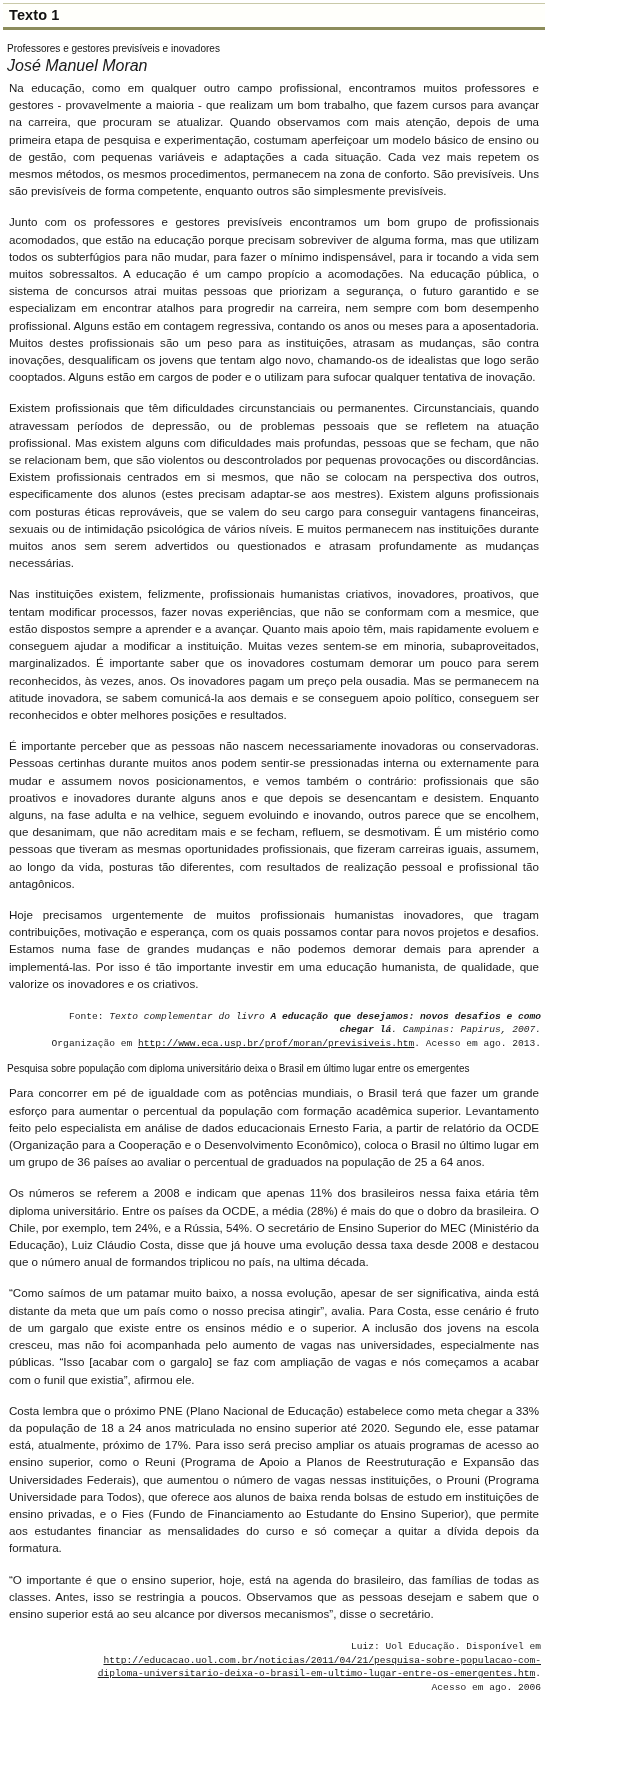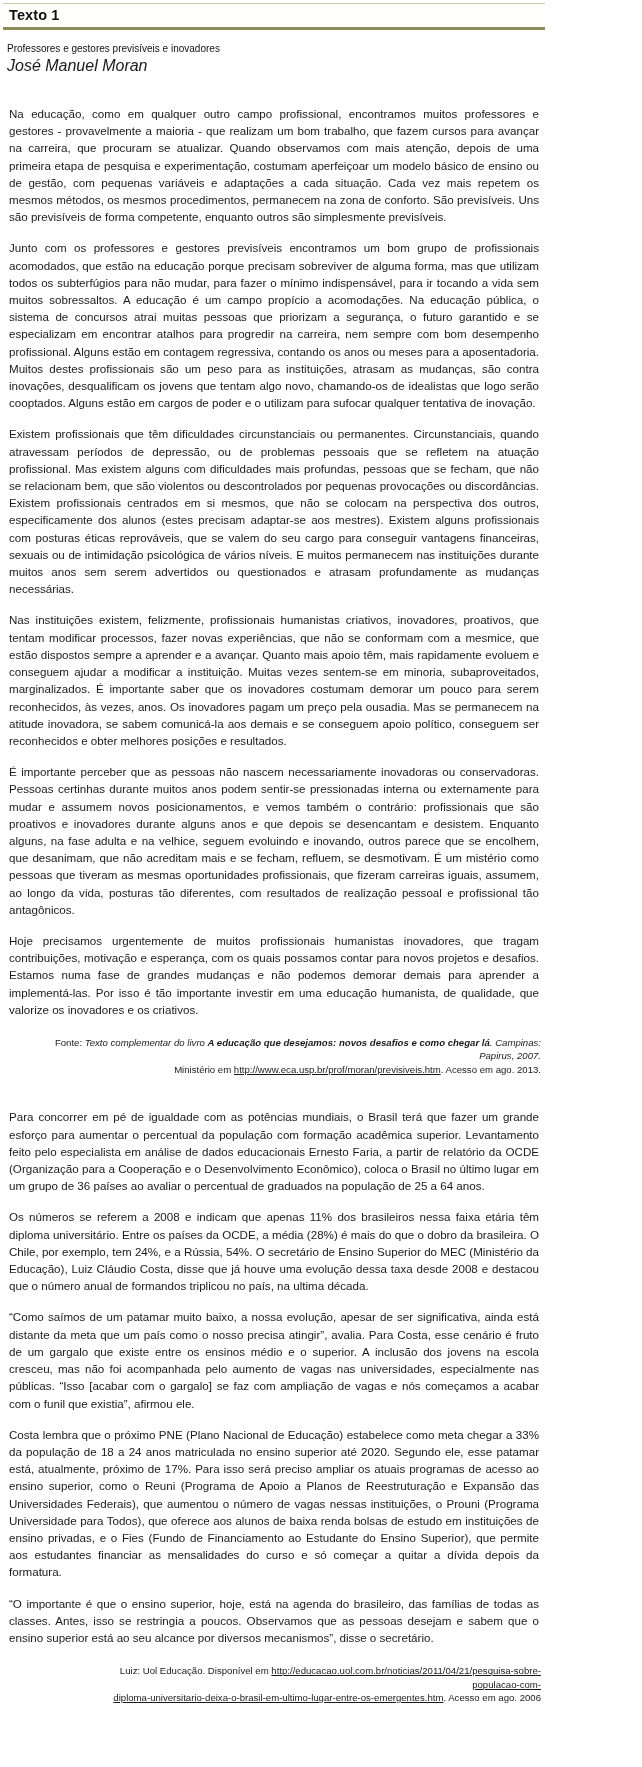--- a/index.html
+++ b/index.html
@@ -62,31 +62,32 @@
   p.para {
     font-size: 11.6px;
     line-height: 17.2px;
     text-align: justify;
     text-justify: inter-word;
     margin: 14px 0 0 0;
     color: #1a1a1a;
     hyphens: none;
   }
   p.para.first {
-    margin-top: 32px;
+    margin-top: 6px;
   }
 
   
   .source {
     font-size: 9.6px;
     line-height: 13.5px;
     text-align: right;
     margin: 18px 0 6px 0;
     padding: 0 4px 0 40px;
     color: #1a1a1a;
+    font-family: Liberation Mono, monospace;
   }
   .source .lbl { font-style: normal; }
   .source .it { font-style: italic; }
   .source .bi { font-style: italic; font-weight: bold; }
   .source .lnk {
     text-decoration: underline;
     color: #1a1a1a;
   }
   .source-2 {
     padding-left: 70px;
@@ -108,24 +109,25 @@
     <p class="para first">Na educação, como em qualquer outro campo profissional, encontramos muitos professores e gestores - provavelmente a maioria - que realizam um bom trabalho, que fazem cursos para avançar na carreira, que procuram se atualizar. Quando observamos com mais atenção, depois de uma primeira etapa de pesquisa e experimentação, costumam aperfeiçoar um modelo básico de ensino ou de gestão, com pequenas variáveis e adaptações a cada situação. Cada vez mais repetem os mesmos métodos, os mesmos procedimentos, permanecem na zona de conforto. São previsíveis. Uns são previsíveis de forma competente, enquanto outros são simplesmente previsíveis.</p>
     <p class="para">Junto com os professores e gestores previsíveis encontramos um bom grupo de profissionais acomodados, que estão na educação porque precisam sobreviver de alguma forma, mas que utilizam todos os subterfúgios para não mudar, para fazer o mínimo indispensável, para ir tocando a vida sem muitos sobressaltos. A educação é um campo propício a acomodações. Na educação pública, o sistema de concursos atrai muitas pessoas que priorizam a segurança, o futuro garantido e se especializam em encontrar atalhos para progredir na carreira, nem sempre com bom desempenho profissional. Alguns estão em contagem regressiva, contando os anos ou meses para a aposentadoria. Muitos destes profissionais são um peso para as instituições, atrasam as mudanças, são contra inovações, desqualificam os jovens que tentam algo novo, chamando-os de idealistas que logo serão cooptados. Alguns estão em cargos de poder e o utilizam para sufocar qualquer tentativa de inovação.</p>
     <p class="para">Existem profissionais que têm dificuldades circunstanciais ou permanentes. Circunstanciais, quando atravessam períodos de depressão, ou de problemas pessoais que se refletem na atuação profissional. Mas existem alguns com dificuldades mais profundas, pessoas que se fecham, que não se relacionam bem, que são violentos ou descontrolados por pequenas provocações ou discordâncias. Existem profissionais centrados em si mesmos, que não se colocam na perspectiva dos outros, especificamente dos alunos (estes precisam adaptar-se aos mestres). Existem alguns profissionais com posturas éticas reprováveis, que se valem do seu cargo para conseguir vantagens financeiras, sexuais ou de intimidação psicológica de vários níveis. E muitos permanecem nas instituições durante muitos anos sem serem advertidos ou questionados e atrasam profundamente as mudanças necessárias.</p>
     <p class="para">Nas instituições existem, felizmente, profissionais humanistas criativos, inovadores, proativos, que tentam modificar processos, fazer novas experiências, que não se conformam com a mesmice, que estão dispostos sempre a aprender e a avançar. Quanto mais apoio têm, mais rapidamente evoluem e conseguem ajudar a modificar a instituição. Muitas vezes sentem-se em minoria, subaproveitados, marginalizados. É importante saber que os inovadores costumam demorar um pouco para serem reconhecidos, às vezes, anos. Os inovadores pagam um preço pela ousadia. Mas se permanecem na atitude inovadora, se sabem comunicá-la aos demais e se conseguem apoio político, conseguem ser reconhecidos e obter melhores posições e resultados.</p>
     <p class="para">É importante perceber que as pessoas não nascem necessariamente inovadoras ou conservadoras. Pessoas certinhas durante muitos anos podem sentir-se pressionadas interna ou externamente para mudar e assumem novos posicionamentos, e vemos também o contrário: profissionais que são proativos e inovadores durante alguns anos e que depois se desencantam e desistem. Enquanto alguns, na fase adulta e na velhice, seguem evoluindo e inovando, outros parece que se encolhem, que desanimam, que não acreditam mais e se fecham, refluem, se desmotivam. É um mistério como pessoas que tiveram as mesmas oportunidades profissionais, que fizeram carreiras iguais, assumem, ao longo da vida, posturas tão diferentes, com resultados de realização pessoal e profissional tão antagônicos.</p>
     <p class="para">Hoje precisamos urgentemente de muitos profissionais humanistas inovadores, que tragam contribuições, motivação e esperança, com os quais possamos contar para novos projetos e desafios. Estamos numa fase de grandes mudanças e não podemos demorar demais para aprender a implementá-las. Por isso é tão importante investir em uma educação humanista, de qualidade, que valorize os inovadores e os criativos.</p>
   </div>
 
   <div class="source">
     <span class="lbl">Fonte: </span><span class="it">Texto complementar do livro </span><span class="bi">A educação que desejamos: novos desafios e como chegar lá</span><span class="it">. Campinas: Papirus, 2007.</span><br>
-    <span class="lbl">Ministério em </span><span class="lnk">http://www.eca.usp.br/prof/moran/previsiveis.htm</span><span class="lbl">. Acesso em ago. 2013.</span>
+    <span class="lbl">Organização em </span><span class="lnk">http://www.eca.usp.br/prof/moran/previsiveis.htm</span><span class="lbl">. Acesso em ago. 2013.</span>
   </div>
 
 
+  <div class="doc-title">Pesquisa sobre população com diploma universitário deixa o Brasil em último lugar entre os emergentes</div>
 
   <div class="body-block">
     <p class="para first">Para concorrer em pé de igualdade com as potências mundiais, o Brasil terá que fazer um grande esforço para aumentar o percentual da população com formação acadêmica superior. Levantamento feito pelo especialista em análise de dados educacionais Ernesto Faria, a partir de relatório da OCDE (Organização para a Cooperação e o Desenvolvimento Econômico), coloca o Brasil no último lugar em um grupo de 36 países ao avaliar o percentual de graduados na população de 25 a 64 anos.</p>
     <p class="para">Os números se referem a 2008 e indicam que apenas 11% dos brasileiros nessa faixa etária têm diploma universitário. Entre os países da OCDE, a média (28%) é mais do que o dobro da brasileira. O Chile, por exemplo, tem 24%, e a Rússia, 54%. O secretário de Ensino Superior do MEC (Ministério da Educação), Luiz Cláudio Costa, disse que já houve uma evolução dessa taxa desde 2008 e destacou que o número anual de formandos triplicou no país, na ultima década.</p>
     <p class="para">“Como saímos de um patamar muito baixo, a nossa evolução, apesar de ser significativa, ainda está distante da meta que um país como o nosso precisa atingir”, avalia. Para Costa, esse cenário é fruto de um gargalo que existe entre os ensinos médio e o superior. A inclusão dos jovens na escola cresceu, mas não foi acompanhada pelo aumento de vagas nas universidades, especialmente nas públicas. “Isso [acabar com o gargalo] se faz com ampliação de vagas e nós começamos a acabar com o funil que existia”, afirmou ele.</p>
     <p class="para">Costa lembra que o próximo PNE (Plano Nacional de Educação) estabelece como meta chegar a 33% da população de 18 a 24 anos matriculada no ensino superior até 2020. Segundo ele, esse patamar está, atualmente, próximo de 17%. Para isso será preciso ampliar os atuais programas de acesso ao ensino superior, como o Reuni (Programa de Apoio a Planos de Reestruturação e Expansão das Universidades Federais), que aumentou o número de vagas nessas instituições, o Prouni (Programa Universidade para Todos), que oferece aos alunos de baixa renda bolsas de estudo em instituições de ensino privadas, e o Fies (Fundo de Financiamento ao Estudante do Ensino Superior), que permite aos estudantes financiar as mensalidades do curso e só começar a quitar a dívida depois da formatura.</p>
     <p class="para">“O importante é que o ensino superior, hoje, está na agenda do brasileiro, das famílias de todas as classes. Antes, isso se restringia a poucos. Observamos que as pessoas desejam e sabem que o ensino superior está ao seu alcance por diversos mecanismos”, disse o secretário.</p>
   </div>
 
   <div class="source source-2">

